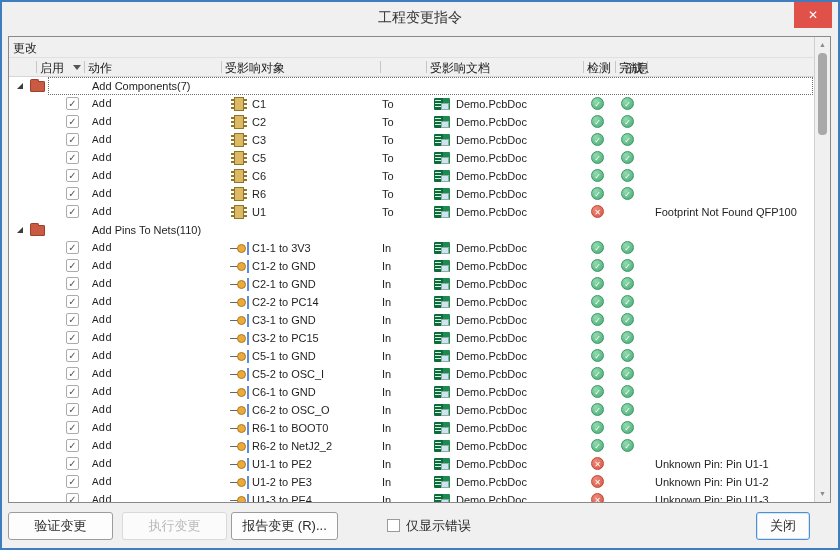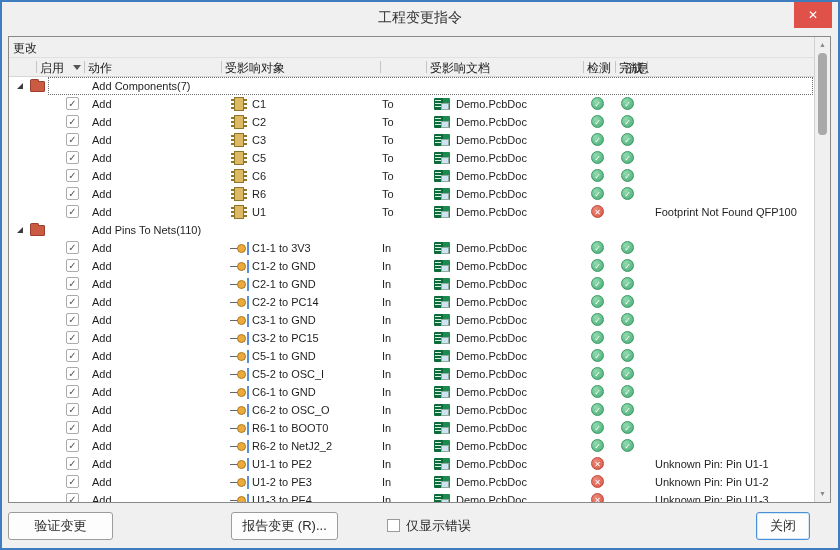--- a/index.html
+++ b/index.html
@@ -41,21 +41,21 @@
   .h-check   { left:578px; } .h-done    { left:610px; } .h-msg { left:616px; }
   .filter-arrow { position:absolute; left:64px; top:7px; width:0; height:0;
     border-left:4px solid transparent; border-right:4px solid transparent; border-top:5px solid #555; }
   .col-sep { position:absolute; top:3px; height:12px; width:1px; background:#c6c6c6; }
 
   
   .tbl-body { position:absolute; left:0; right:0; top:40px; bottom:0; overflow:hidden; }
   .row { position:relative; height:18px; background:#fff; font-size:11px; color:#1e1e1e; }
   .row span.cell { position:absolute; top:3px; white-space:nowrap; }
 
-  .c-action { left:83px; }
+  .c-action { left:83px;font-family:Liberation Mono, monospace; }
   .c-object { left:243px; }
   .c-dir    { left:373px; }
   .c-doctxt { left:447px; }
   .c-msg    { left:646px; }
 
   .checkbox {
     position:absolute; left:57px; top:2px; width:13px; height:13px;
     border:1px solid #ababab; border-radius:2px; background:#fff;
     color:#555; font-size:10px; line-height:11px; text-align:center; cursor:pointer;
   }
@@ -493,19 +493,20 @@
 
     <div class="vscroll">
       <div class="vs-up">▲</div>
       <div class="vs-thumb"></div>
       <div class="vs-down">▼</div>
     </div>
   </div>
 
   <div class="footer">
     <button class="btn btn-validate">验证变更</button>
+    <button class="btn btn-execute" disabled="">执行变更</button>
     <button class="btn btn-report">报告变更 (R)...</button>
     <label class="errors-only">
       <span class="cb-small"></span><span>仅显示错误</span>
     </label>
     <button class="btn btn-close">关闭</button>
   </div>
 </div>
 
 </body></html>

